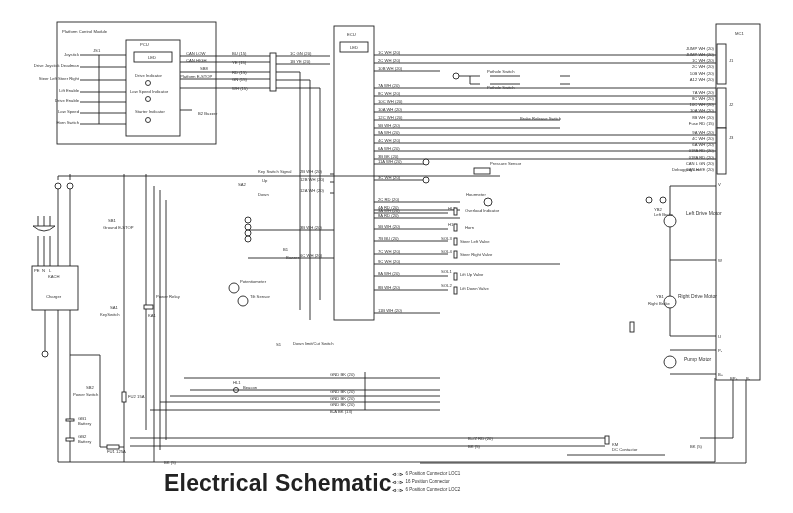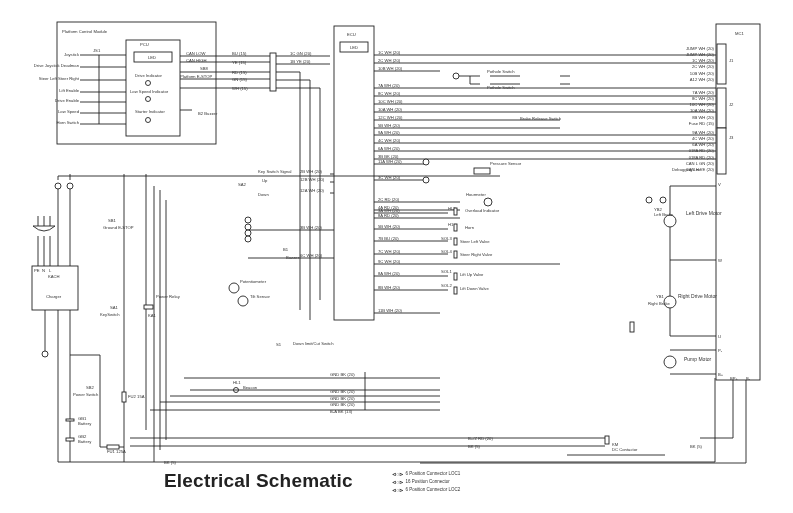--- a/index.html
+++ b/index.html
@@ -3,21 +3,21 @@
 <meta charset="utf-8">
 <style>
   html,body{margin:0;padding:0;background:#fff;}
   body{width:793px;height:513px;position:relative;overflow:hidden;font-family:"Liberation Sans",sans-serif;}
   #schem{position:absolute;left:0;top:0;}
   svg text{font-family:"Liberation Sans",sans-serif;fill:#333;}
   .t{font-size:4.2px;}
   .tb{font-size:5px;}
   .w{stroke:#222;stroke-width:0.9;fill:none;}
   .box{stroke:#222;stroke-width:0.9;fill:#fff;}
-  .title{position:absolute;left:164px;top:470px;font-size:19px;font-weight:bold;color:#222;letter-spacing:0.2px;}
+  .title{position:absolute;left:164px;top:470px;font-size:23px;font-weight:bold;color:#222;letter-spacing:0.2px;}
   .legend{position:absolute;left:392px;top:470px;font-size:4.5px;color:#333;line-height:8px;}
   .legend .row{display:flex;align-items:center;gap:2px;}
   .legend .sym{font-size:5px;font-weight:bold;}
 </style>
 </head>
 <body>
 
 <svg id="schem" width="793" height="513" viewBox="0 0 793 513">
 
   <g>

